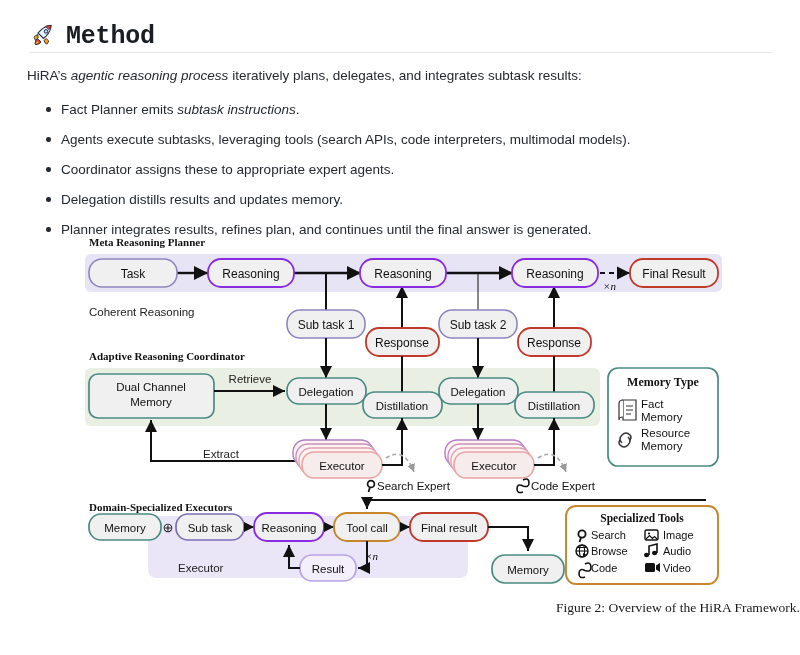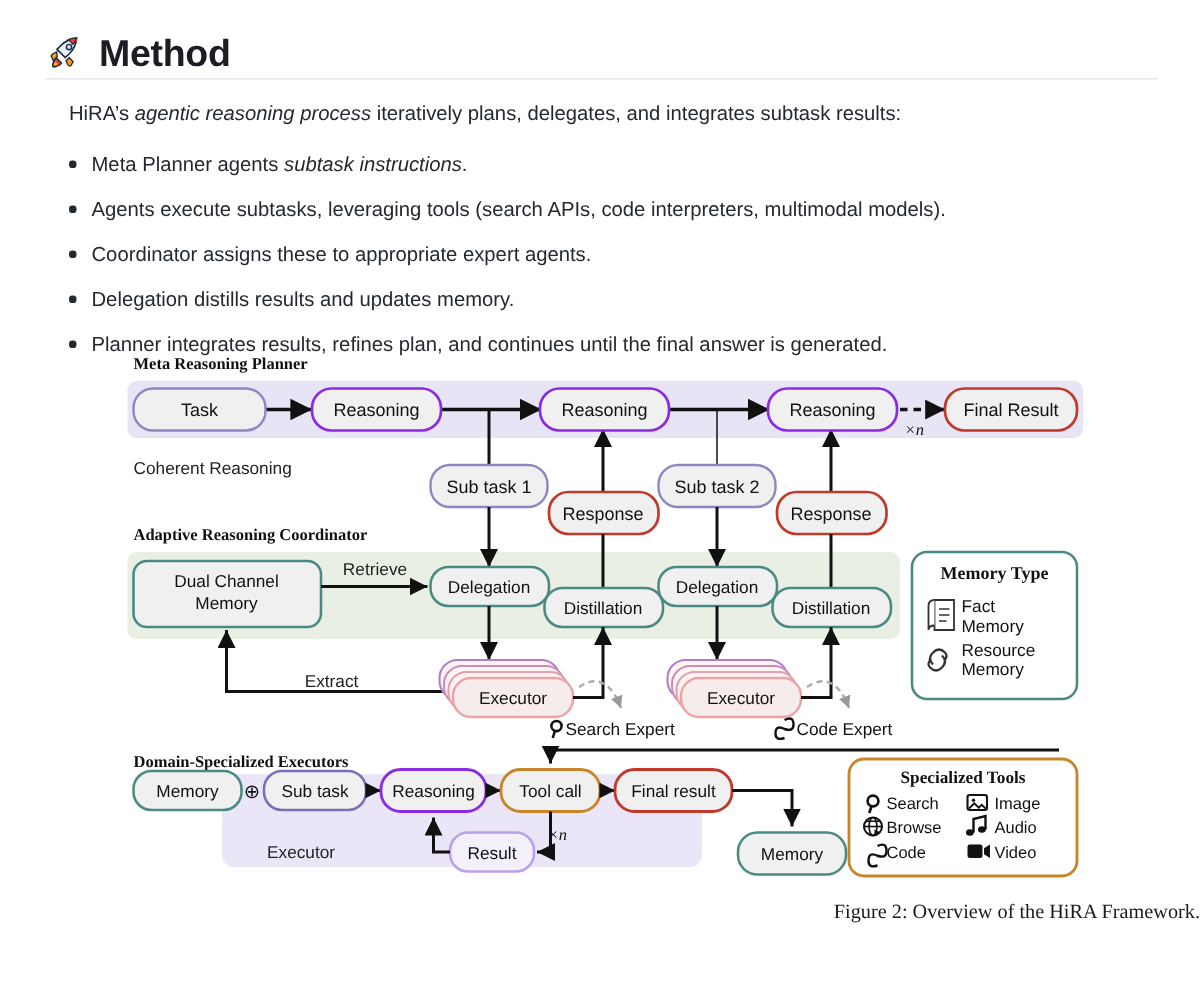--- a/index.html
+++ b/index.html
@@ -11,24 +11,24 @@
     color: #1f2328;
     overflow: hidden;
     position: relative;
   }
   .page { position:relative; width:800px; height:655px; }
 
   
   .header { position:absolute; left:30px; top:14px; width:740px; height:44px; display:flex; align-items:center; gap:10px; }
   .rocket { width:26px; height:26px; position:relative; flex:0 0 auto; }
   .rule { position:absolute; left:30px; top:52px; width:742px; height:1px; background:#e6e8eb; }
-  h1.title { font-size:25px; font-weight:700; margin:0; letter-spacing:-.2px; color:#1a1d21; font-family:Liberation Sans, sans-serif; }
+  h1.title { font-size:25px; font-weight:700; margin:0; letter-spacing:-.2px; color:#1a1d21; font-family:Liberation Mono, monospace; }
 
   
-  .intro { position:absolute; left:46px; top:66px; width:720px; font-size:13.5px; color:#24292f; line-height:1.5; }
+  .intro { position:absolute; left:27px; top:66px; width:720px; font-size:13.5px; color:#24292f; line-height:1.5; }
   .intro i { font-style:italic; }
   ul.bullets { position:absolute; left:31px; top:100px; width:730px; margin:0; padding:0 0 0 30px; list-style:none; }
   ul.bullets li { font-size:13.5px; color:#24292f; line-height:1.45; margin-bottom:10.5px; position:relative; }
   ul.bullets li:before { content:""; position:absolute; left:-15px; top:7px; width:4.5px; height:4.5px; border-radius:50%; background:#24292f; }
   ul.bullets li i { font-style:italic;margin-top:46px; }
 
   
   .figure { position:absolute; left:0px; top:228px; width:636px; height:400px; }
   svg.diagram { position:absolute; left:0; top:0; }
 
@@ -55,21 +55,21 @@
     </span>
     <h1 class="title">Method</h1>
   </div>
   <div class="rule"></div>
 
   <div class="intro">
     <span>HiRA’s </span><i>agentic reasoning process</i><span> iteratively plans, delegates, and integrates subtask results:</span>
   </div>
 
   <ul class="bullets">
-    <li><span>Meta Planner agents </span><i>subtask instructions</i><span>.</span></li>
+    <li><span>Fact Planner emits </span><i>subtask instructions</i><span>.</span></li>
     <li><span>Agents execute subtasks, leveraging tools (search APIs, code interpreters, multimodal models).</span><i></i><span></span></li>
     <li><span>Coordinator assigns these to appropriate expert agents.</span><i></i><span></span></li>
     <li><span>Delegation distills results and updates memory.</span><i></i><span></span></li>
     <li><span>Planner integrates results, refines plan, and continues until the final answer is generated.</span><i></i><span></span></li>
   </ul>
 
   <div class="figure">
     <svg class="diagram" width="800" height="400" viewBox="0 0 800 400">
       <defs>
         <marker id="ah" markerWidth="7" markerHeight="7" refX="6" refY="3" orient="auto">

